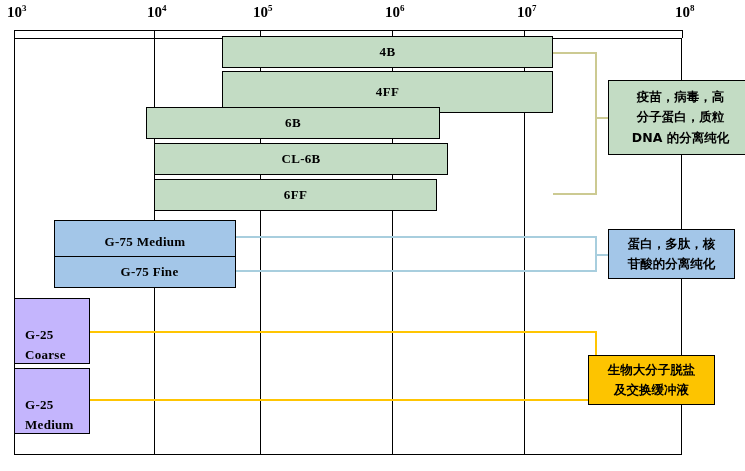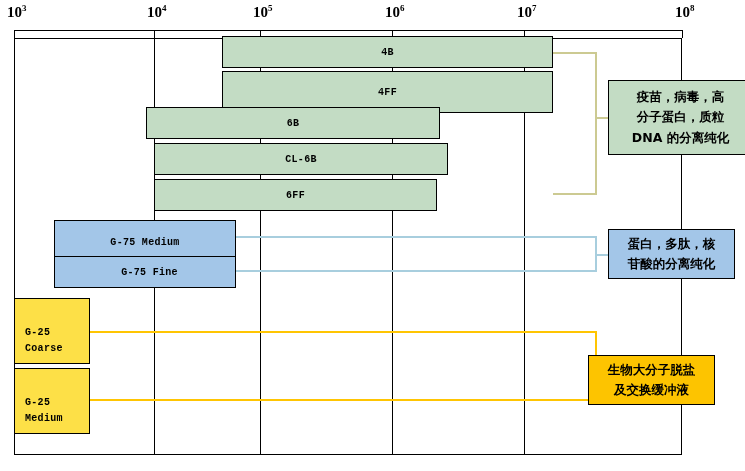--- a/index.html
+++ b/index.html
@@ -37,28 +37,28 @@
   .gridline{
     position:absolute;top:38px;width:0;height:417px;
     border-left:1.5px solid #000;
   }
 
   
   .bar{
     position:absolute;box-sizing:border-box;
     border:1.5px solid #000;
     display:flex;align-items:center;justify-content:center;
-    font-size:10px;font-weight:bold;color:#000;
+    font-size:13px;font-weight:bold;color:#000;
     letter-spacing:.3px;
-    font-family:Liberation Mono, monospace;
+    font-family:Liberation Serif, serif;
   }
   .bar.green{background:#c3dcc4;}
   .bar.blue{background:#a3c6e8;}
   .bar.gold{
-    background:#fde047;
+    background:#c4b5fd;
     justify-content:flex-start;
     align-items:flex-start;
     padding:26px 0 0 10px;
     flex-direction:column;
     line-height:1.55;
   }
 
   
   .conn{position:absolute;box-sizing:border-box;}
   .conn-green{

